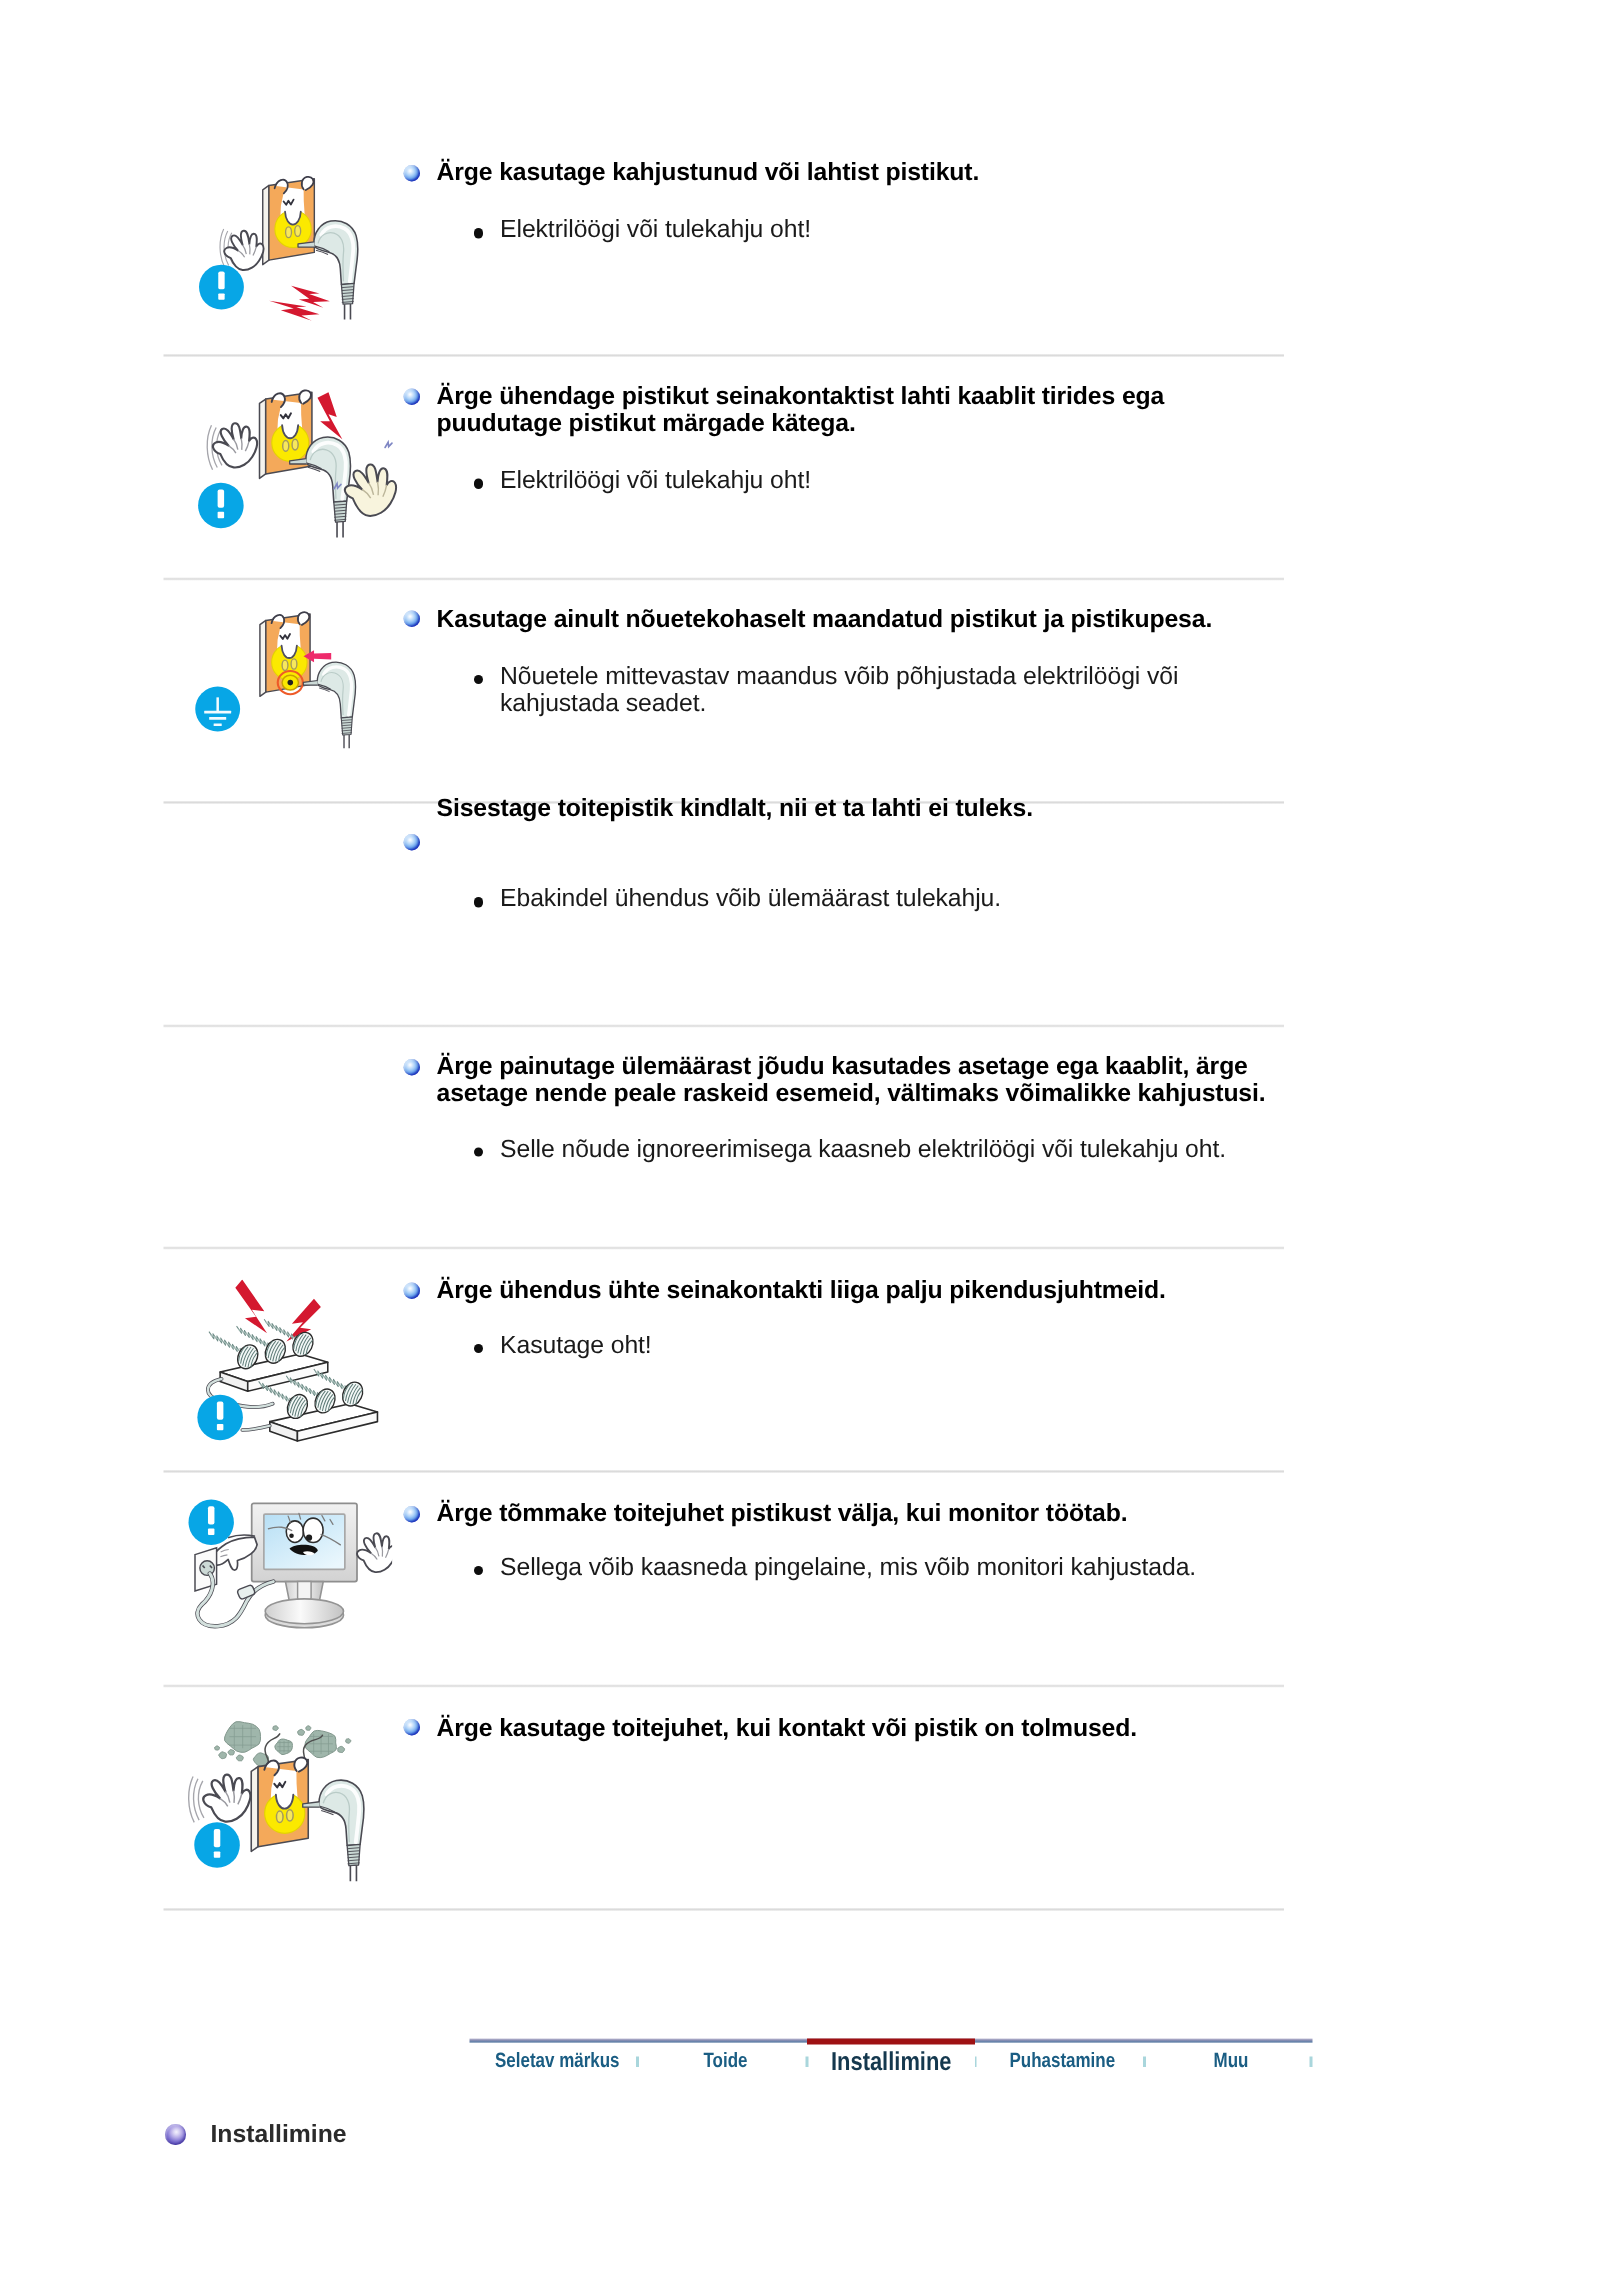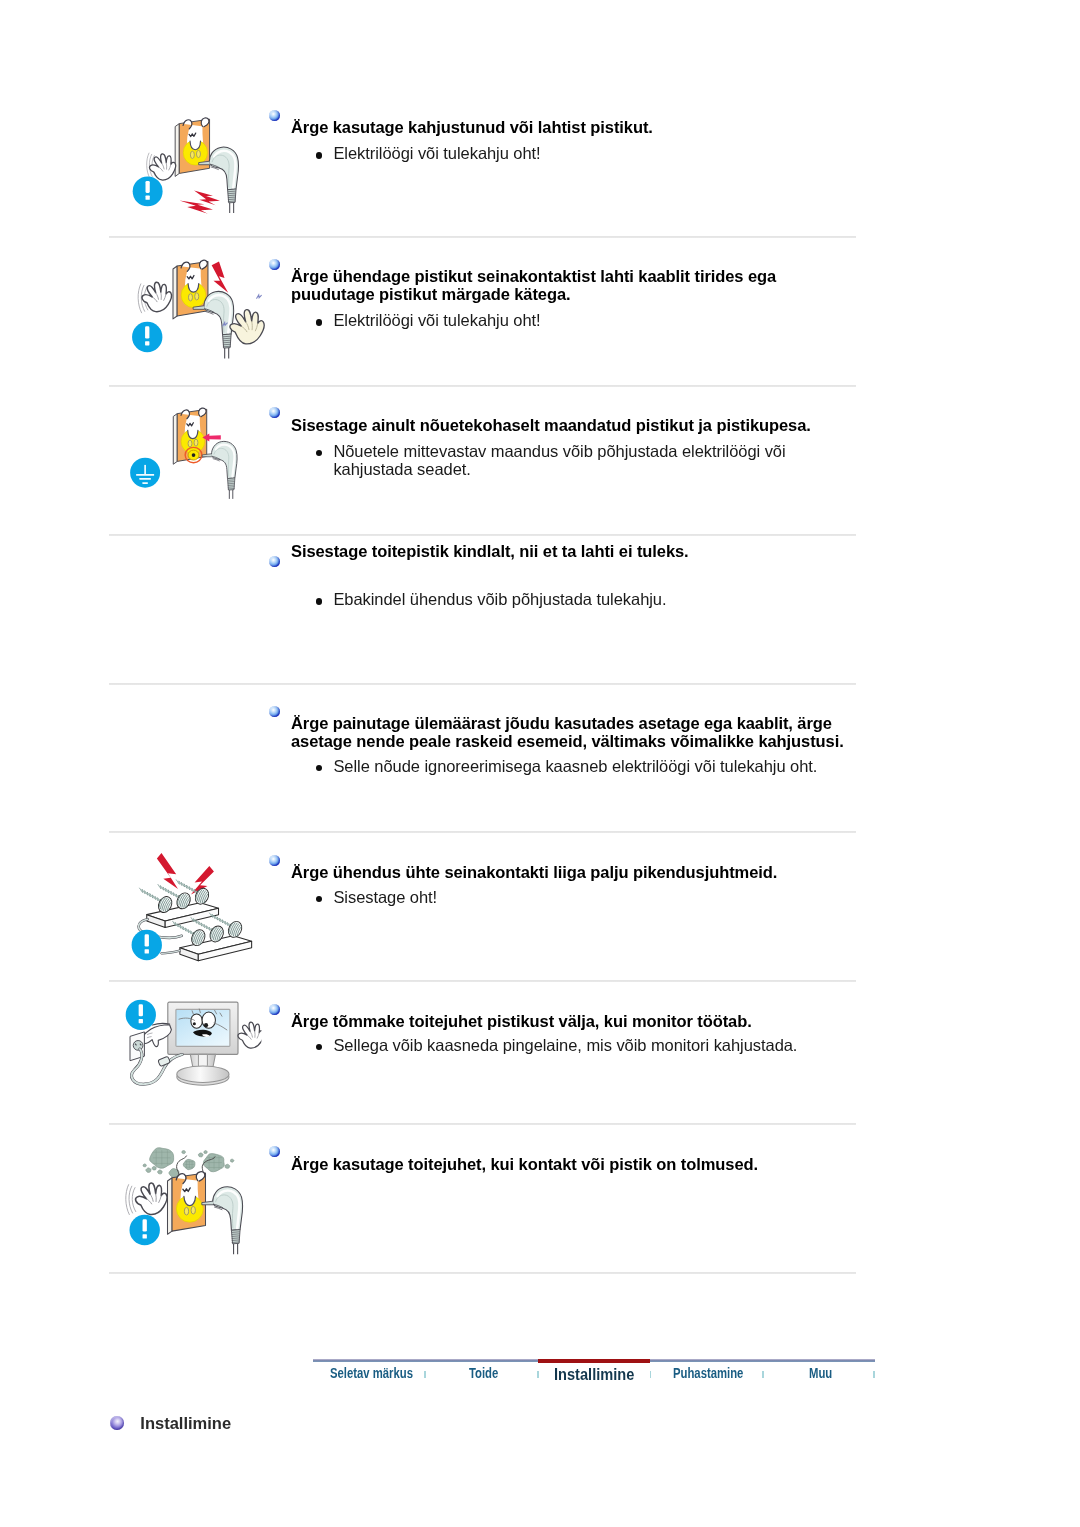--- a/index.html
+++ b/index.html
@@ -5,21 +5,21 @@
 <style>
   html,body{margin:0;padding:0;background:#ffffff;}
   body{width:1080px;height:1527px;overflow:hidden;
        font-family:"Liberation Sans",sans-serif;}
   .page{position:relative;width:1080px;height:1527px;background:#fff;}
   .divider{position:absolute;left:109px;width:747px;height:2px;
            background:linear-gradient(to bottom,#efefef 0%,#dbdbdb 50%,#f4f4f4 100%);}
   .sphere{position:absolute;width:11px;height:11px;border-radius:50%;
      background:radial-gradient(circle at 40% 36%, #ffffff 0%, #e7f2fe 10%, #aad0f8 32%, #6fa8ef 52%, #3a72e4 68%, #1a1ace 84%, #1818c2 100%);
      box-shadow:inset -1.1px -0.9px 1.6px rgba(10,10,150,.55), inset 0.8px 0.8px 1.3px rgba(255,255,255,.5);}
-  .head{position:absolute;font-weight:bold;font-size:16.5px;line-height:18.3px;color:#000;letter-spacing:-0.085px;margin-top:12px;}
+  .head{position:absolute;font-weight:bold;font-size:16.5px;line-height:18.3px;color:#000;letter-spacing:-0.085px;}
   .blist{position:absolute;margin:0;padding:0;list-style:none;font-size:16.5px;line-height:18.3px;color:#1a1a1a;letter-spacing:-0.06px;}
   .blist li{position:relative;padding-left:17.4px;}
   .blist li::before{content:"";position:absolute;left:0px;top:8.2px;width:6.2px;height:6.2px;border-radius:50%;background:#0d0d0d;}
   .illus{position:absolute;}
   .nav{position:absolute;left:313px;top:1359px;width:562px;height:36px;text-align:center;}
   .nav .rule{position:absolute;left:0;top:-0.4px;width:562px;height:3px;
              background:linear-gradient(to bottom,#c4c2d8 0%,#8d8fb4 35%,#5d7fa8 78%,#cfd7e0 100%);}
   .nav .activerule{position:absolute;top:0;height:3.6px;background:#9e1113;}
   .nav a{position:absolute;top:7.4px;text-decoration:none;font-size:13.8px;color:#1a5d83;
          font-weight:bold;white-space:nowrap;transform:scaleX(0.82);transform-origin:left top;}
@@ -157,21 +157,21 @@
           <path d="M104,76 l2.2,-3.8 l0.4,3.2 l2.4,-2.6" fill="none" stroke="#7f87c4" stroke-width="1.2" stroke-linecap="round"></path>
           <g>
             <circle cx="22" cy="88" r="16.5" fill="#07a6e6"></circle>
             <rect x="19.65" y="76.45" width="4.70" height="13.20" rx="1.41" fill="#fff"></rect>
             <rect x="19.65" y="92.62" width="4.70" height="4.62" rx="0.66" fill="#fff"></rect>
           </g>
         </svg></div>
 </div>
 <div>
   <span class="sphere" style="left:269px;top:407.4px"></span>
-  <div class="head" style="left:291px;top:403.8px;width:600px">Sisestage ainult nõuetekohaselt maandatud pistikut ja pistikupesa.</div>
+  <div class="head" style="left:291px;top:403.8px;width:600px">Kasutage ainult nõuetekohaselt maandatud pistikut ja pistikupesa.</div>
   <ul class="blist" style="left:316px;top:441.5px;width:520px">
     <li>Nõuetele mittevastav maandus võib põhjustada elektrilöögi või kahjustada seadet.</li>
   </ul>
   <div class="illus" style="left:124px;top:397px;transform:scale(0.88);transform-origin:left top"><svg width="152" height="126" viewBox="0 0 152 126">
           <path d="M56.0,22.1 L60.5,18.9 L60.5,73.2 L56.0,76.4 Z" fill="#f5f3ed" stroke="#4a4a52" stroke-width="1.1" stroke-linejoin="round"></path>
           <path d="M60.5,18.9 L94.0,14.0 L94.0,67.5 L60.5,73.2 Z" fill="#f4a95a" stroke="#4a4a52" stroke-width="1.1" stroke-linejoin="round"></path>
           <path d="M65.9,19.4 C67.4,15.0 72.2,13.8 73.7,17.2 C74.7,20.0 73.0,22.6 71.4,24.4 L69.4,33.5 L68.7,46.4 L87.1,43.2 L86.2,30.2 L86.1,21.6 C83.9,18.7 84.9,14.0 88.5,13.2 C92.2,12.4 94.0,15.6 92.3,18.2 C91.2,20.2 89.0,21.3 87.6,21.9 Z" fill="#ffffff" stroke="none"></path>
           <path d="M64.8,21.0 C66.2,14.5 72.2,12.9 74.0,16.9 C75.5,20.3 73.3,22.9 71.5,24.7" fill="none" stroke="#3e3e4a" stroke-width="1.35" stroke-linecap="round"></path>
           <path d="M86.2,21.8 C83.6,18.4 84.6,13.5 88.5,12.7 C92.7,11.9 94.5,15.5 92.7,18.4 C91.5,20.3 89.2,21.5 87.7,22.3" fill="none" stroke="#3e3e4a" stroke-width="1.35" stroke-linecap="round"></path>
           <path d="M71.4,30.5 l1.9,2.4 l1.7,-2.9 l1.8,2.8 l2.0,-3.6" fill="none" stroke="#33333d" stroke-width="1.4" stroke-linecap="round" stroke-linejoin="round"></path>
@@ -206,35 +206,35 @@
             <rect x="13.80" y="87.40" width="20.40" height="1.96" rx="0.20" fill="#f2fbff"></rect>
             <rect x="17.54" y="92.12" width="12.92" height="1.96" rx="0.20" fill="#f2fbff"></rect>
             <rect x="20.94" y="96.88" width="6.12" height="1.96" rx="0.20" fill="#f2fbff"></rect>
           </g>
         </svg></div>
 </div>
 <div>
   <span class="sphere" style="left:269px;top:555.8px"></span>
   <div class="head" style="left:291px;top:530px;width:600px">Sisestage toitepistik kindlalt, nii et ta lahti ei tuleks.</div>
   <ul class="blist" style="left:316px;top:590.2px;width:600px">
-    <li>Ebakindel ühendus võib põhjustada tulekahju.</li>
+    <li>Ebakindel ühendus võib ülemäärast tulekahju.</li>
   </ul>
 </div>
 <div>
   <span class="sphere" style="left:269px;top:705.8px"></span>
   <div class="head" style="left:291px;top:702.2px;width:580px">Ärge painutage ülemäärast jõudu kasutades asetage ega kaablit, ärge asetage nende peale raskeid esemeid, vältimaks võimalikke kahjustusi.</div>
   <ul class="blist" style="left:316px;top:756.8px;width:600px">
     <li>Selle nõude ignoreerimisega kaasneb elektrilöögi või tulekahju oht.</li>
   </ul>
 </div>
 <div>
   <span class="sphere" style="left:269px;top:854.5px"></span>
   <div class="head" style="left:291px;top:850.9px;width:600px">Ärge ühendus ühte seinakontakti liiga palju pikendusjuhtmeid.</div>
   <ul class="blist" style="left:316px;top:887.7px;width:600px">
-    <li>Sisestage oht!</li>
+    <li>Kasutage oht!</li>
   </ul>
   <div class="illus" style="left:121px;top:853px;transform:scale(0.92);transform-origin:left top"><svg width="152" height="126" viewBox="0 0 152 126">
           <path d="M44,0 L60,23 L51,22 L62,39 L46,28 L54,27 L39,6 Z" fill="#d4182f" stroke="none"></path>
           <path d="M96,14 L80,32 L88,31 L76,45 L94,36 L86,35 L101,20 Z" fill="#d4182f" stroke="none"></path>
           <g transform="translate(28.0,56.0) scale(1.000)">
             <path d="M0,11 L58,-2 L78,4 L20,18 Z" fill="#ffffff" stroke="#2c2c2c" stroke-width="1.15" stroke-linejoin="round"></path>
             <path d="M0,11 L20,18 L20,25 L0,18 Z" fill="#f1f1f1" stroke="#2c2c2c" stroke-width="1.15" stroke-linejoin="round"></path>
             <path d="M20,18 L78,4 L78,11 L20,25 Z" fill="#fbfbfb" stroke="#2c2c2c" stroke-width="1.15" stroke-linejoin="round"></path>
           </g>
           <g transform="translate(48.0,56.0) scale(1.000)">

